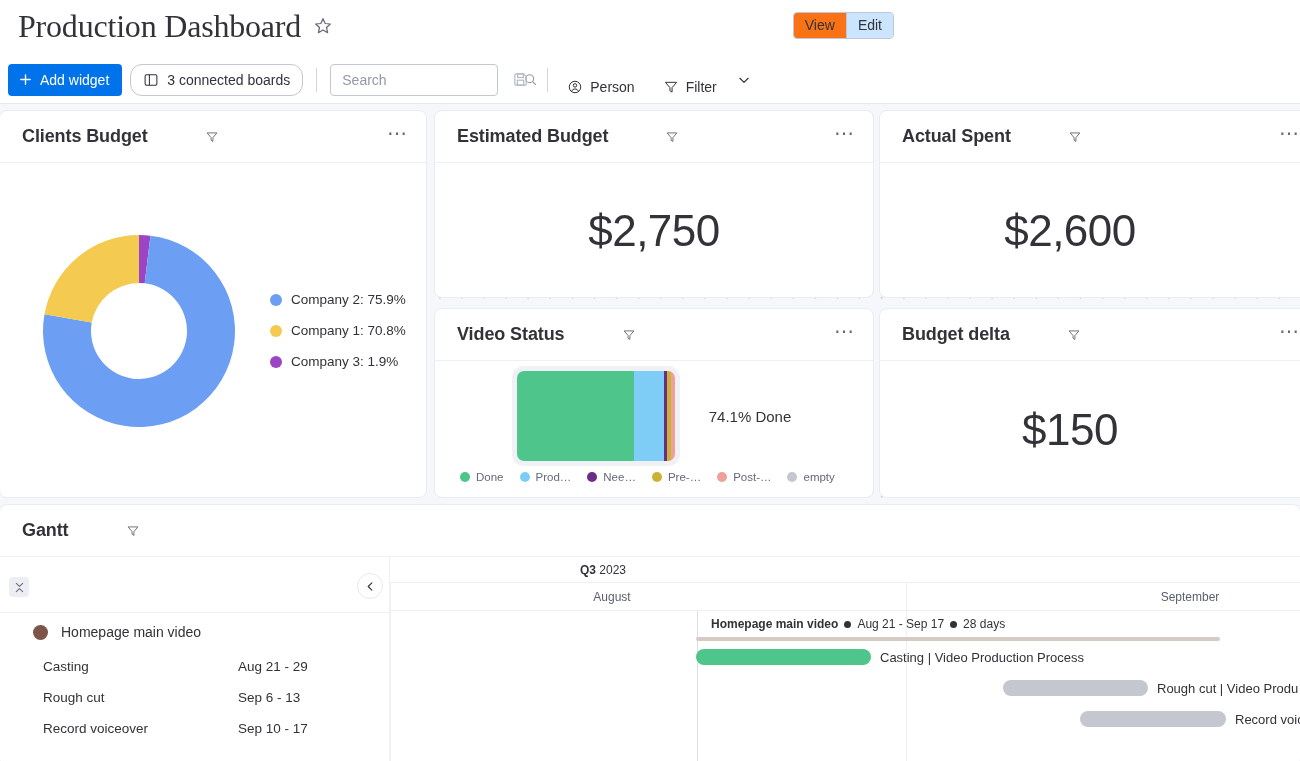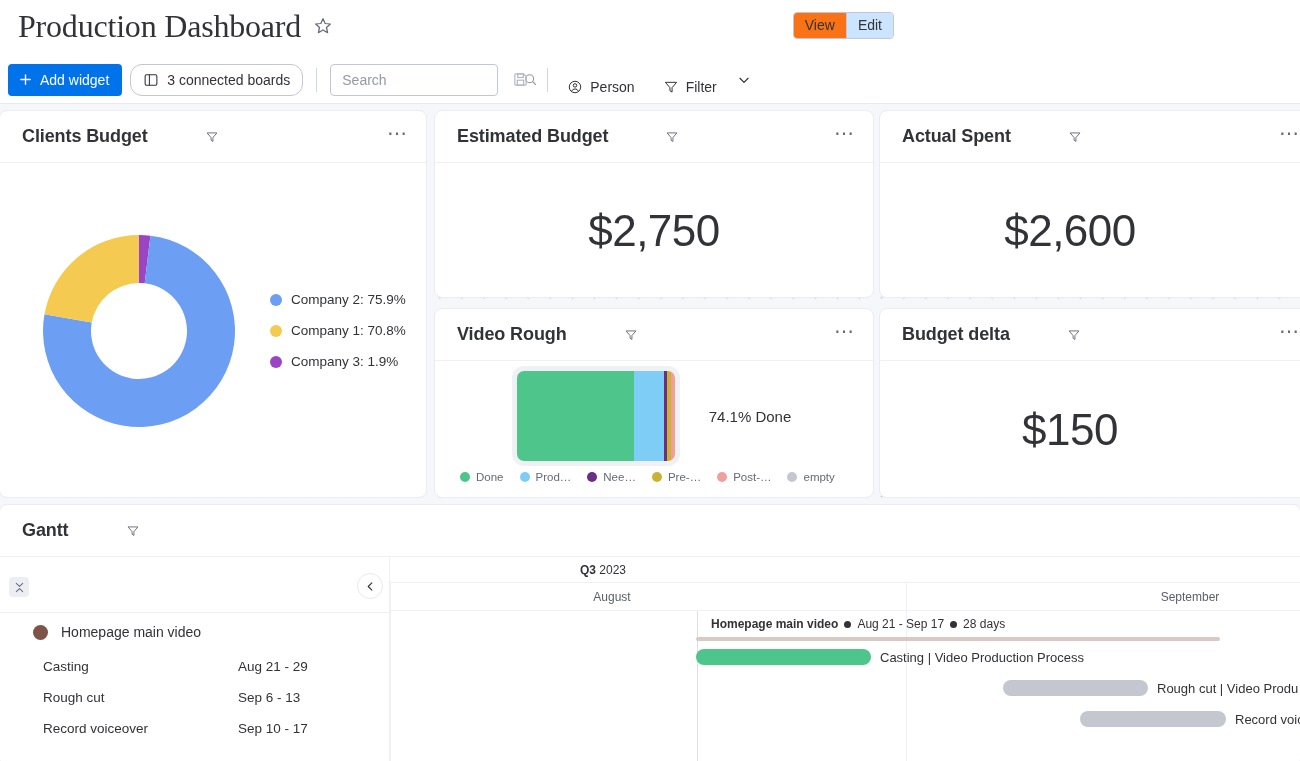--- a/index.html
+++ b/index.html
@@ -327,21 +327,21 @@
         </span>
         <div class="dots" style="margin-right:0">⋯</div>
       </div>
       <div class="card-body" style="height:135px">
         <div class="bignum" style="padding-right:58px">$2,600</div>
       </div>
     </div>
 
     <div class="card" style="left:434px; top:204px; width:440px; height:190px;">
       <div class="card-head">
-        <div class="card-title">Video Rough</div>
+        <div class="card-title">Video Status</div>
         <span style="display:flex">
           <svg class="funnel" viewBox="0 0 24 24" fill="none" stroke="currentColor" stroke-width="1.6" stroke-linejoin="round">
             <polygon points="3.6,5 20.4,5 13.6,13 13.6,19.6 10.4,17.6 10.4,13"></polygon>
             </svg>
         </span>
         <div class="dots">⋯</div>
       </div>
       <div class="card-body vs-body" style="height:137px">
         <div class="vs-main">
           <div class="battery" id="battery">

